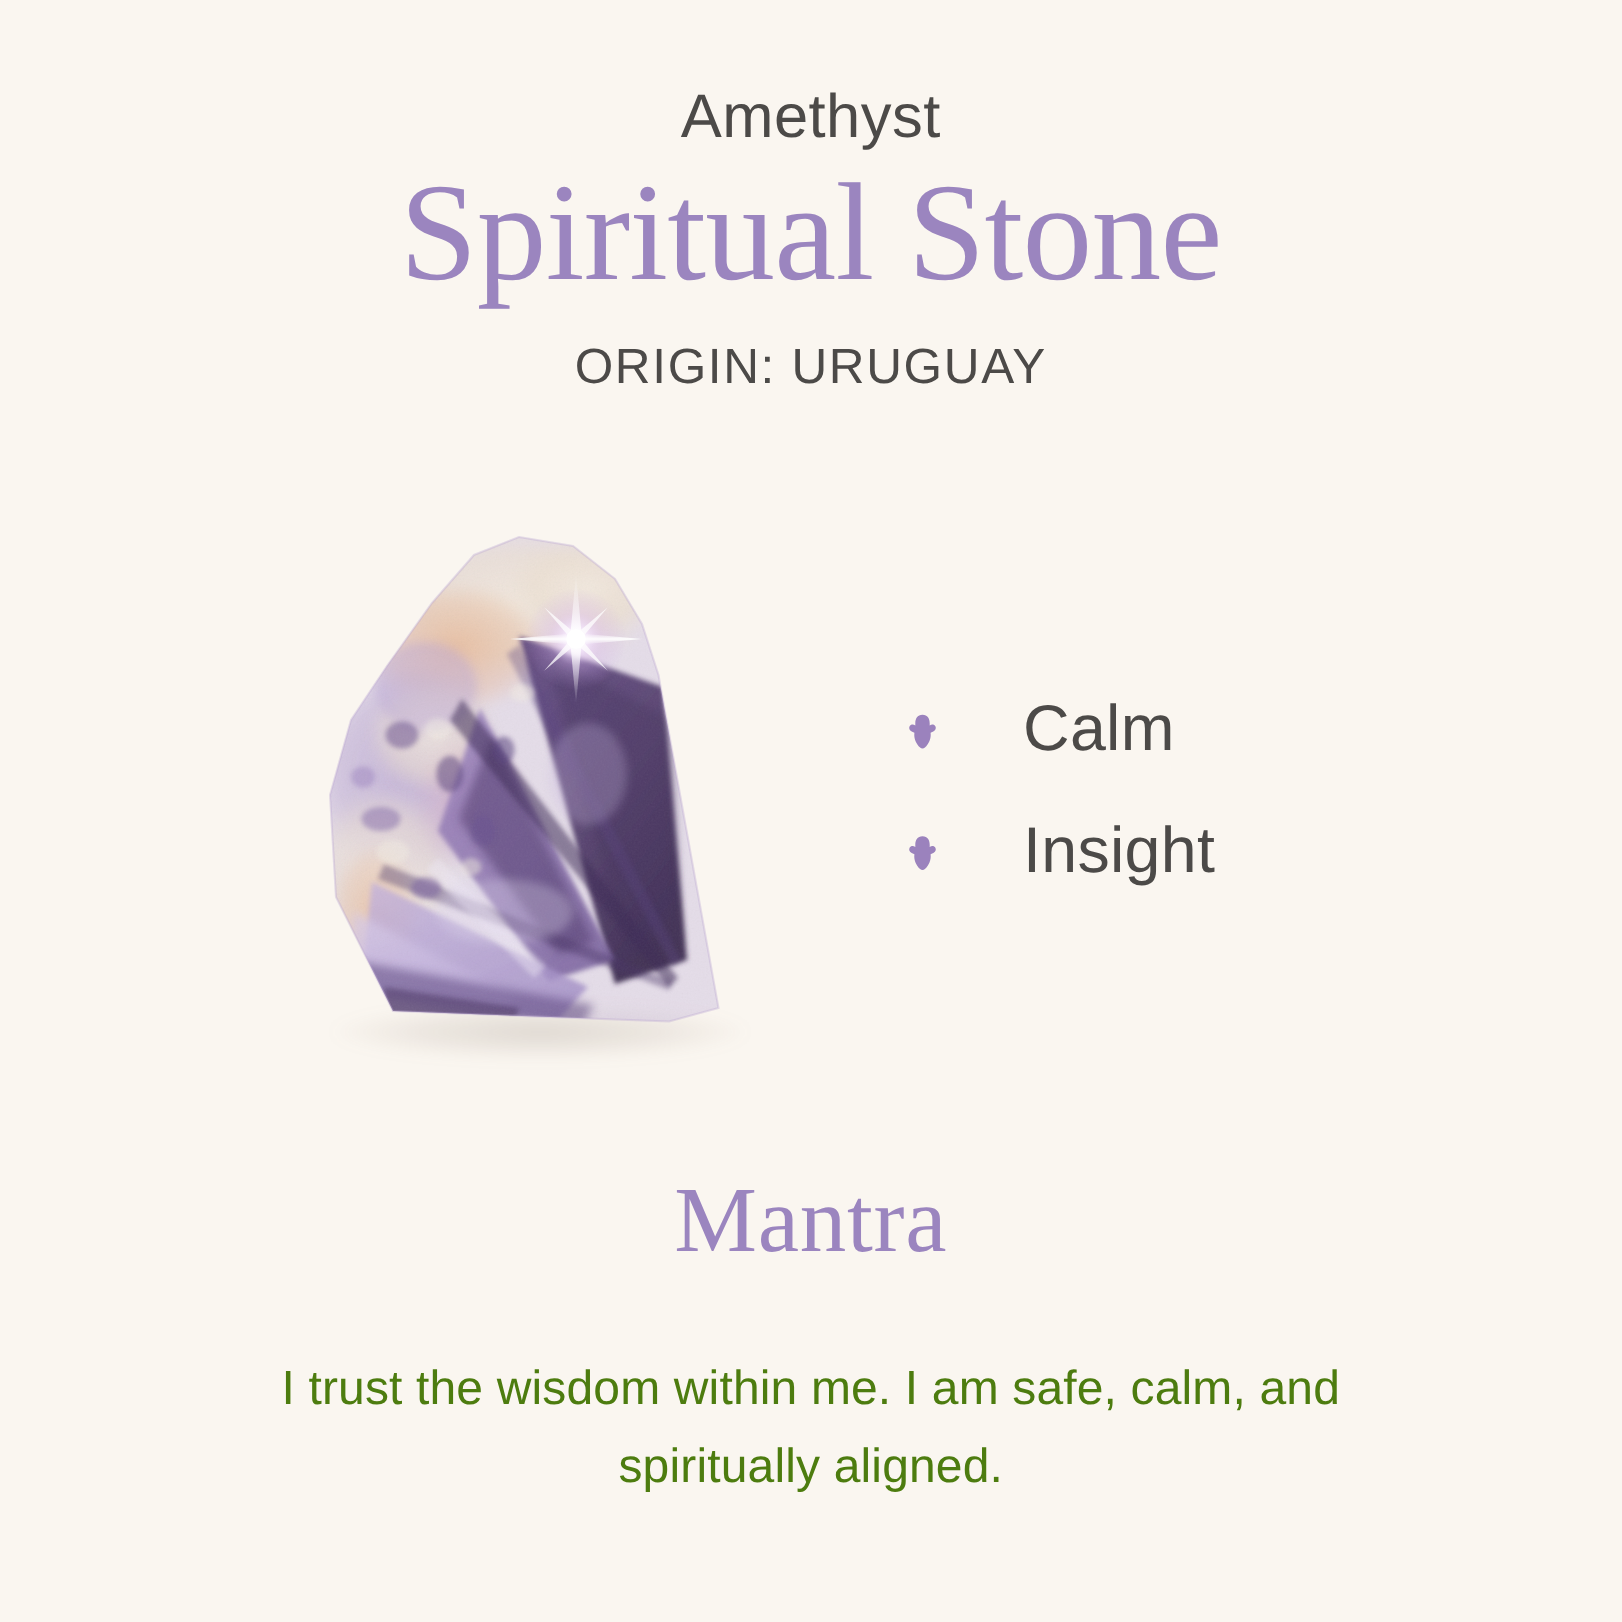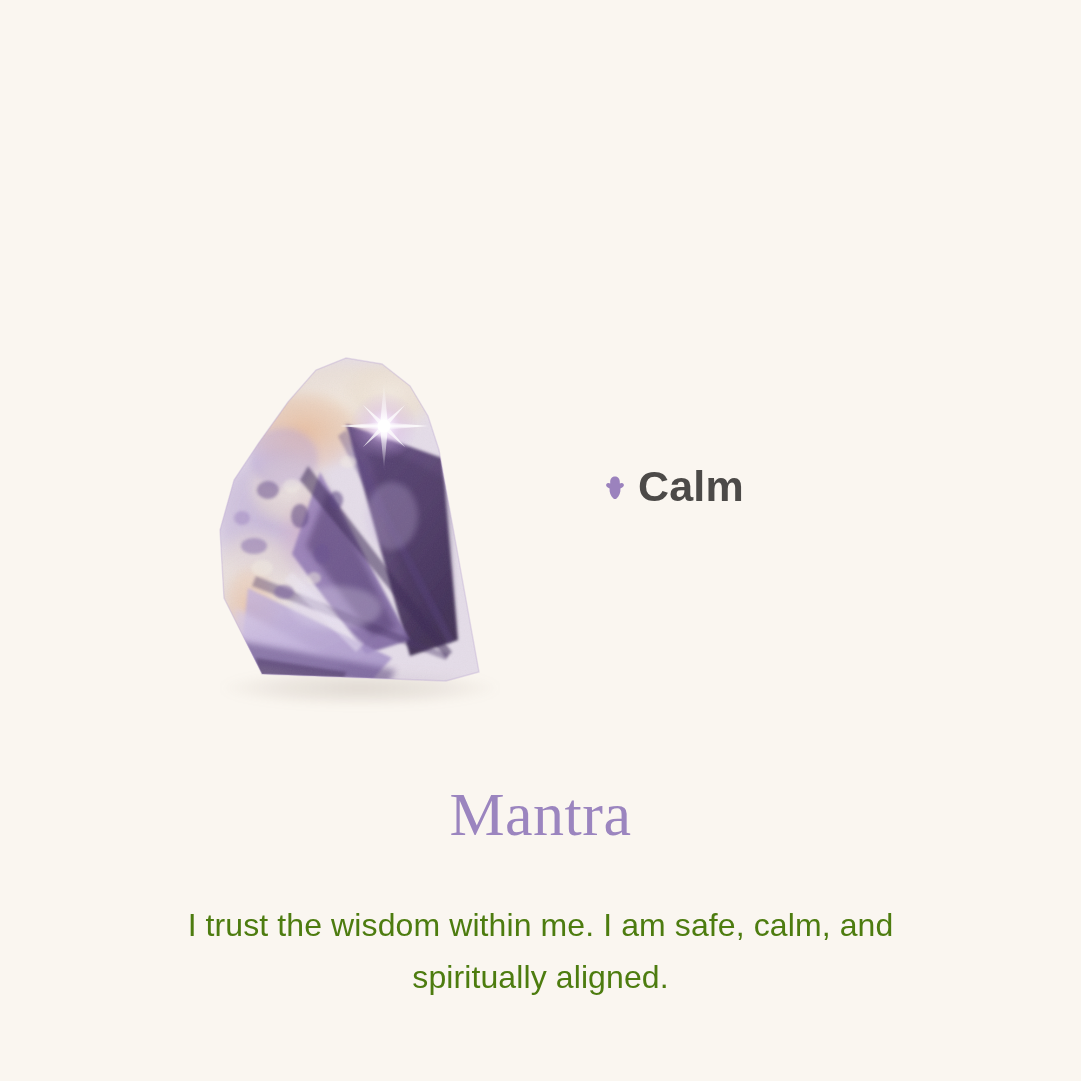--- a/index.html
+++ b/index.html
@@ -105,24 +105,25 @@
     width: 22px;
     height: 26px;
     flex: 0 0 22px;
     margin-right: 12px;
     position: relative;
     top: 1px;
   }
   .benefit-label {
     font-family: "Liberation Sans", sans-serif;
     font-size: 43px;
-    font-weight: 700;
+    font-weight: 400;
     color: #4c4a48;
     letter-spacing: 0.2px;
     line-height: 1;
+    margin-left: 44px;
   }
 
   
   .mantra {
     position: absolute;
     top: 780px;
     left: 0;
     width: 1081px;
     text-align: center;
   }
@@ -143,20 +144,25 @@
     margin: 52px auto 0;
     width: 720px;
     letter-spacing: 0.1px;
   }
 </style>
 </head>
 <body>
 
 <div class="card">
 
+  <div class="header">
+    <div class="eyebrow">Amethyst</div>
+    <div class="title">Spiritual Stone</div>
+    <div class="origin">ORIGIN: URUGUAY</div>
+  </div>
 
   <div class="crystal-wrap">
     <div class="crystal-shadow"></div>
 
     <svg class="crystal-svg" width="320" height="380" viewBox="0 0 320 380">
       <defs>
         <clipPath id="gemClip">
           <path d="M150,18 L186,24 L214,46 L232,76 L243,110
                    L283,332 L250,341 L66,334 L28,258
                    L24,190 L38,140 L62,104 L92,62 L120,30 Z"></path>
@@ -311,20 +317,32 @@
                  L16.4,13.5 C16.9,17.4 15.2,21 12.6,23.4
                  C11.7,24.3 10.3,24.3 9.4,23.4
                  C6.8,21 5.1,17.4 5.6,13.5 L3.8,12.6
                  C2.4,11.9 1.7,10.4 2.4,9.1 C3.1,7.9 4.8,7.6 6.2,8.6
                  L6.2,7.2 C6.2,4 7.6,1.5 11,1.5 Z" fill="#9b82bd"></path>
       </svg>
       <span class="benefit-label">Calm</span>
     </div>
 
 
+    <div class="benefit-row">
+      <svg class="benefit-bullet" viewBox="0 0 22 26">
+        <path d="M11,1.5 C14.4,1.5 15.8,4 15.8,7.2 L15.8,8.6
+                 C17.2,7.6 18.9,7.9 19.6,9.1 C20.3,10.4 19.6,11.9 18.2,12.6
+                 L16.4,13.5 C16.9,17.4 15.2,21 12.6,23.4
+                 C11.7,24.3 10.3,24.3 9.4,23.4
+                 C6.8,21 5.1,17.4 5.6,13.5 L3.8,12.6
+                 C2.4,11.9 1.7,10.4 2.4,9.1 C3.1,7.9 4.8,7.6 6.2,8.6
+                 L6.2,7.2 C6.2,4 7.6,1.5 11,1.5 Z" fill="#9b82bd"></path>
+      </svg>
+      <span class="benefit-label">Insight</span>
+    </div>
 
   </div>
 
   <div class="mantra">
     <div class="mantra-heading">Mantra</div>
     <div class="mantra-body">I trust the wisdom within me. I am safe, calm, and spiritually aligned.</div>
   </div>
 
 </div>
 

